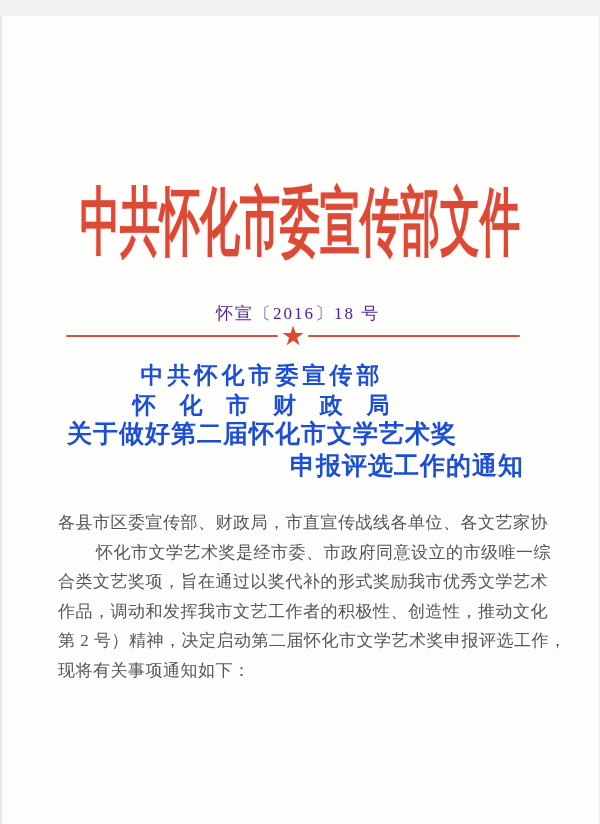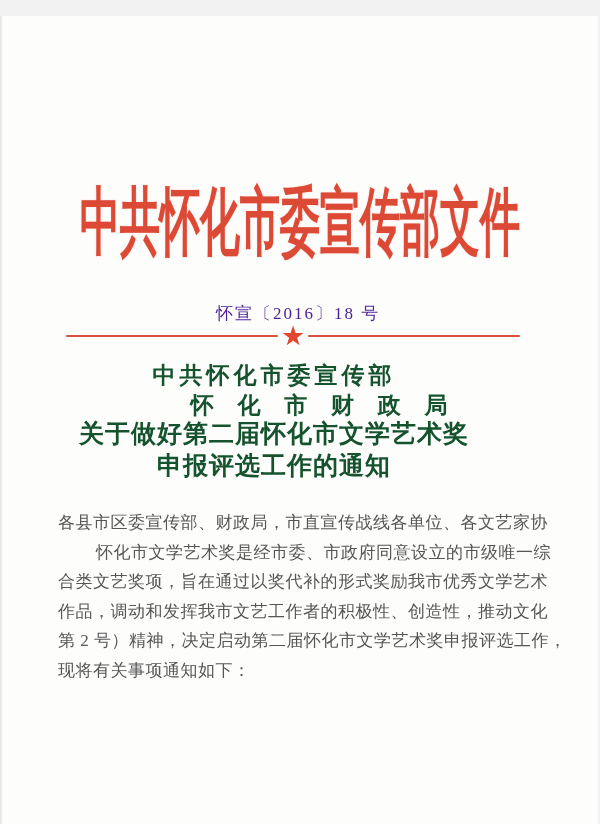--- a/index.html
+++ b/index.html
@@ -83,31 +83,31 @@
     margin: 0 3px;
     font-size: 27px;
     line-height: 26px;
     color: #e2462f;
     font-family: "DejaVu Sans", sans-serif;
   }
 
   
   .title-line {
     position: absolute;
-    left: 12px;
+    left: 0;
     width: 524px;
     text-align: center;
     font-weight: bold;
-    color: #14532d;
+    color: #1d4ed8;
     white-space: nowrap;
   }
   .issuer-1 { top: 344px; font-size: 23px; letter-spacing: 4px; }
-  .issuer-2 { top: 374px; font-size: 23px; letter-spacing: 2px; word-spacing: 14px; padding-left: 46px; }
+  .issuer-2 { top: 374px; font-size: 23px; letter-spacing: 2px; word-spacing: 14px; }
   .subject-1 { top: 401px; font-size: 25px; letter-spacing: 1px; }
-  .subject-2 { top: 433px; font-size: 25px; letter-spacing: 1px; }
+  .subject-2 { top: 433px; font-size: 25px; letter-spacing: 1px; text-align: right; }
 
   
   .body-text {
     position: absolute;
     top: 492px;
     left: 58px;
     width: 478px;
     font-size: 17px;
     color: #565656;
     letter-spacing: 0.5px;

